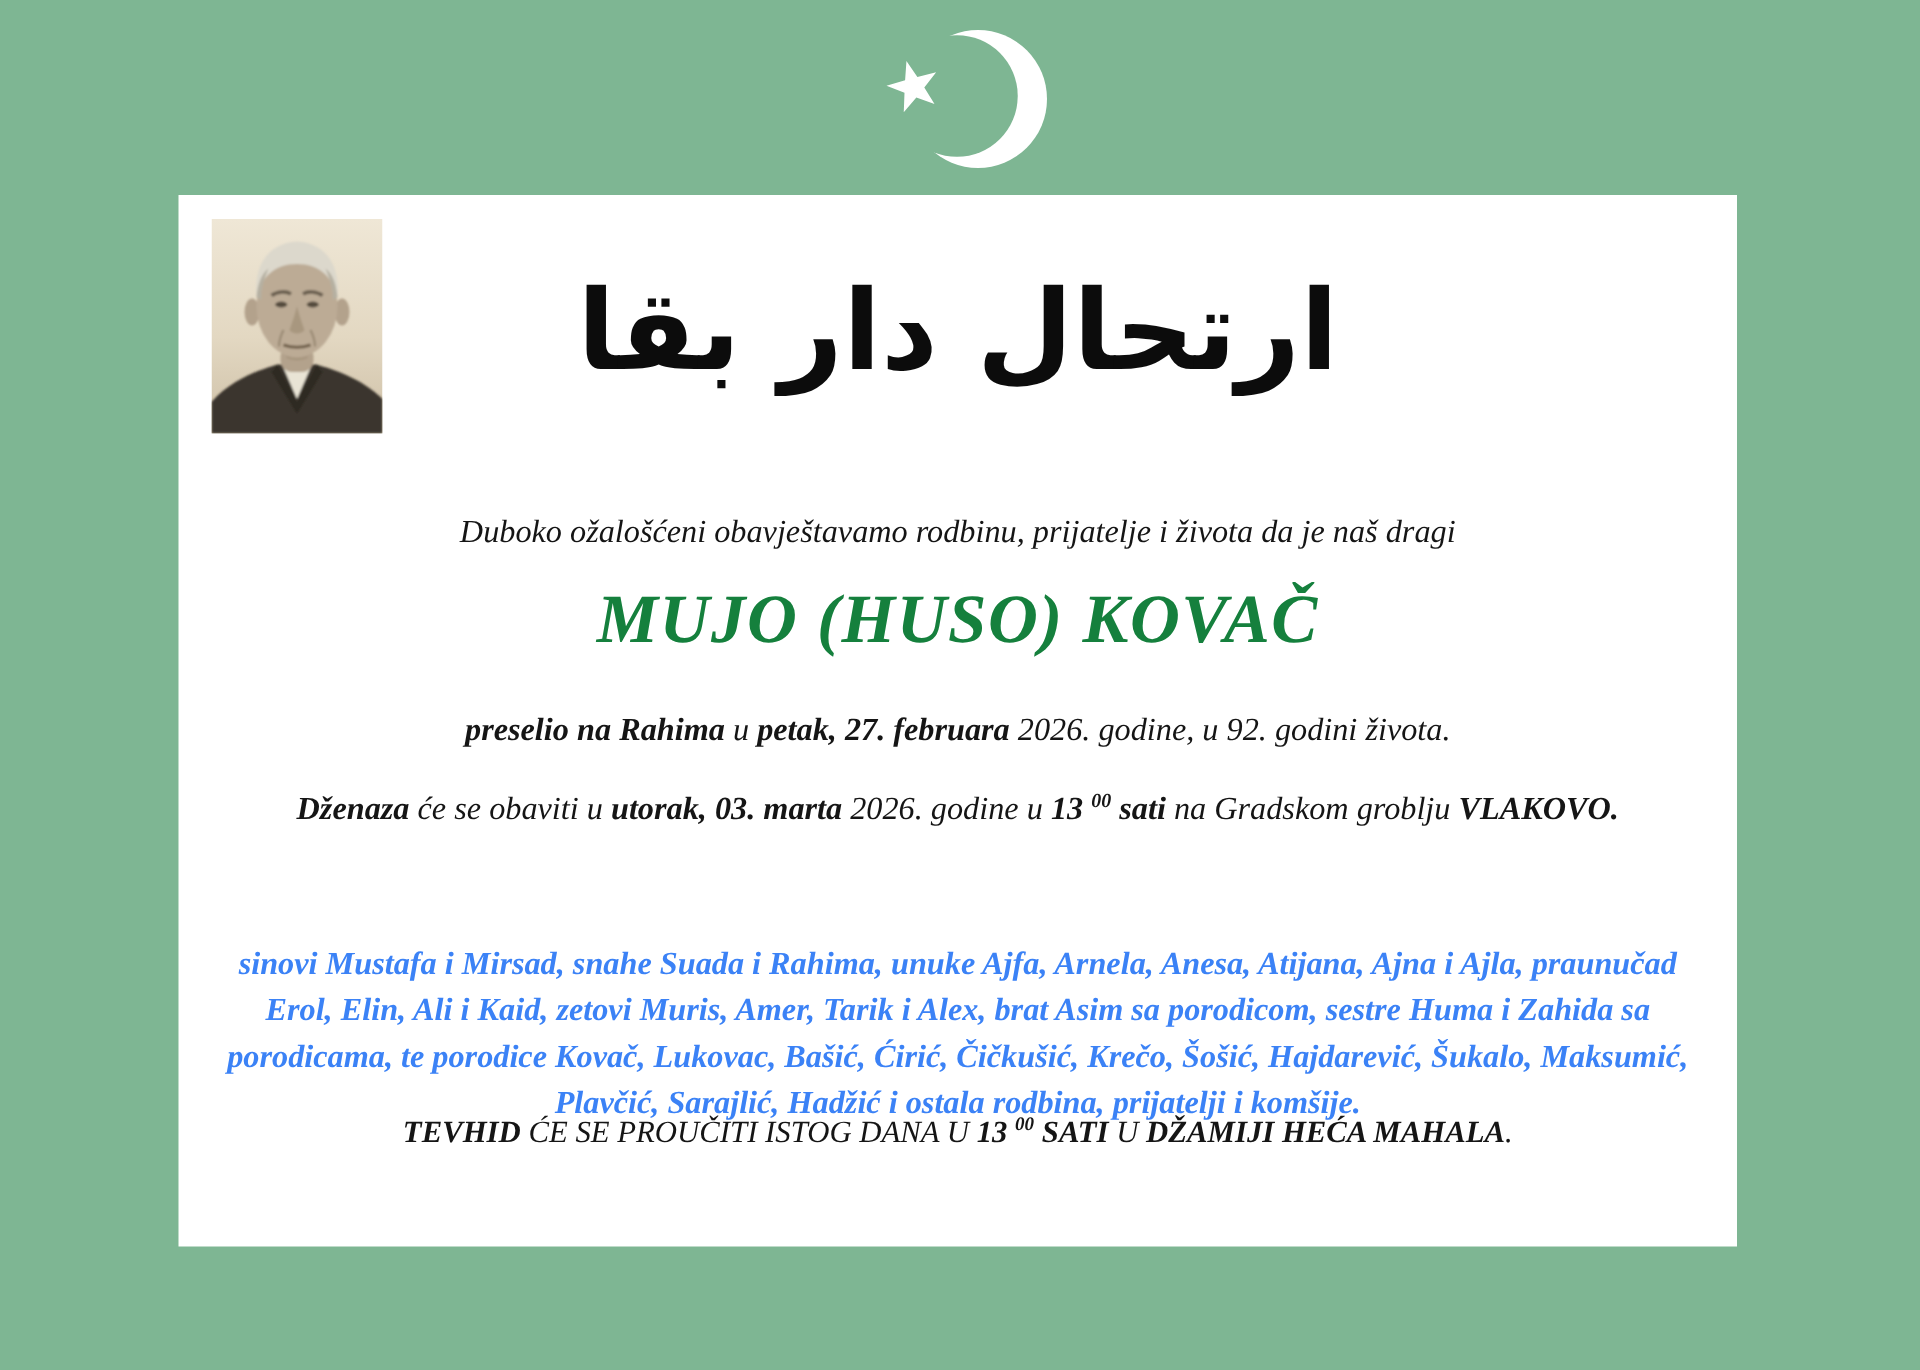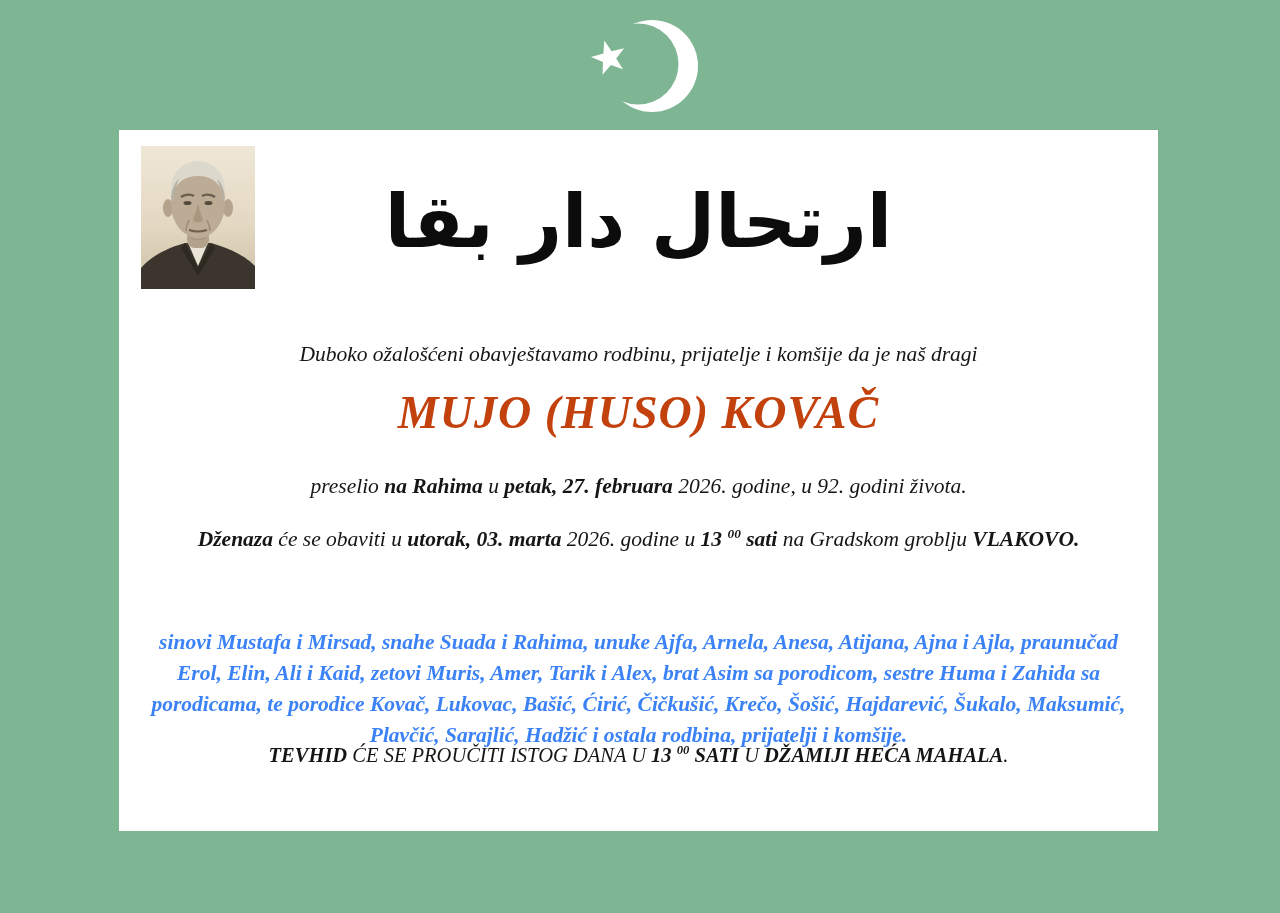--- a/index.html
+++ b/index.html
@@ -41,21 +41,21 @@
     font-style: italic;
     font-size: 21.5px;
     color: #151515;
     white-space: nowrap;
   }
   .intro   { top: 212px; }
   .name    {
     top: 256px;
     font-size: 46px; font-weight: bold;
     letter-spacing: 1px;
-    color: #c2410c;
+    color: #15803d;
   }
   .death   { top: 344px; }
   .funeral { top: 397px; }
   .heading {
     top: 454px;
     font-weight: bold;
     font-size: 21px;
     letter-spacing: 9px;
   }
   .mourners {
@@ -131,25 +131,25 @@
 
         <path d="M48,84 C54,86 60,86 66,84" stroke="#71604c" stroke-width="2" fill="none"></path>
 
         <path d="M50,92 C54,94 60,94 64,92" stroke="#a4937c" stroke-width="1.2" fill="none"></path>
       </g>
     </svg>
   </div>
 
   <div class="callig">ارتحال دار بقا</div>
 
-  <div class="line intro">Duboko ožalošćeni obavještavamo rodbinu, prijatelje i komšije da je naš dragi</div>
+  <div class="line intro">Duboko ožalošćeni obavještavamo rodbinu, prijatelje i života da je naš dragi</div>
 
   <div class="line name">MUJO (HUSO) KOVAČ</div>
 
-  <div class="line death"><span style="font-weight: normal;">preselio</span><span style="font-weight: bold;"> na </span><span style="font-weight: bold;">Rahima</span><span style="font-weight: normal;"> u </span><span style="font-weight: bold;">petak, 27. februara</span><span style="font-weight: normal; margin-top: 46px;"> 2026. godine, u 92. godini života.</span></div>
+  <div class="line death"><span style="font-weight: bold;">preselio</span><span style="font-weight: bold;"> na </span><span style="font-weight: bold;">Rahima</span><span style="font-weight: normal;"> u </span><span style="font-weight: bold;">petak, 27. februara</span><span style="font-weight: normal; margin-top: 46px;"> 2026. godine, u 92. godini života.</span></div>
 
   <div class="line funeral"><span style="font-weight: bold;">Dženaza</span><span style="font-weight: normal;"> će se obaviti u </span><span style="font-weight: bold;">utorak, 03. marta</span><span style="font-weight: normal;"> 2026. godine u </span><span style="font-weight: bold;">13 </span><sup style="font-weight: bold;">00</sup><span style="font-weight: bold;"> sati</span><span style="font-weight: normal;"> na Gradskom groblju </span><span style="font-weight: bold;">VLAKOVO.</span></div>
 
 
   <div class="mourners">sinovi Mustafa i Mirsad, snahe Suada i Rahima, unuke Ajfa, Arnela, Anesa, Atijana, Ajna i Ajla, praunučad Erol, Elin, Ali i Kaid, zetovi Muris, Amer, Tarik i Alex, brat Asim sa porodicom, sestre Huma i Zahida sa porodicama, te porodice Kovač, Lukovac, Bašić, Ćirić, Čičkušić, Krečo, Šošić, Hajdarević, Šukalo, Maksumić, Plavčić, Sarajlić, Hadžić i ostala rodbina, prijatelji i komšije.</div>
 
   <div class="line tevhid"><span style="font-weight: bold;">TEVHID</span><span style="font-weight: normal;"> ĆE SE PROUČITI ISTOG DANA U </span><span style="font-weight: bold;">13 </span><sup style="font-weight: bold;">00</sup><span style="font-weight: bold;"> SATI</span><span style="font-weight: normal;"> U </span><span style="font-weight: bold;">DŽAMIJI HEĆA MAHALA</span><span style="font-weight: normal;">.</span></div>
 
 </div>
 

